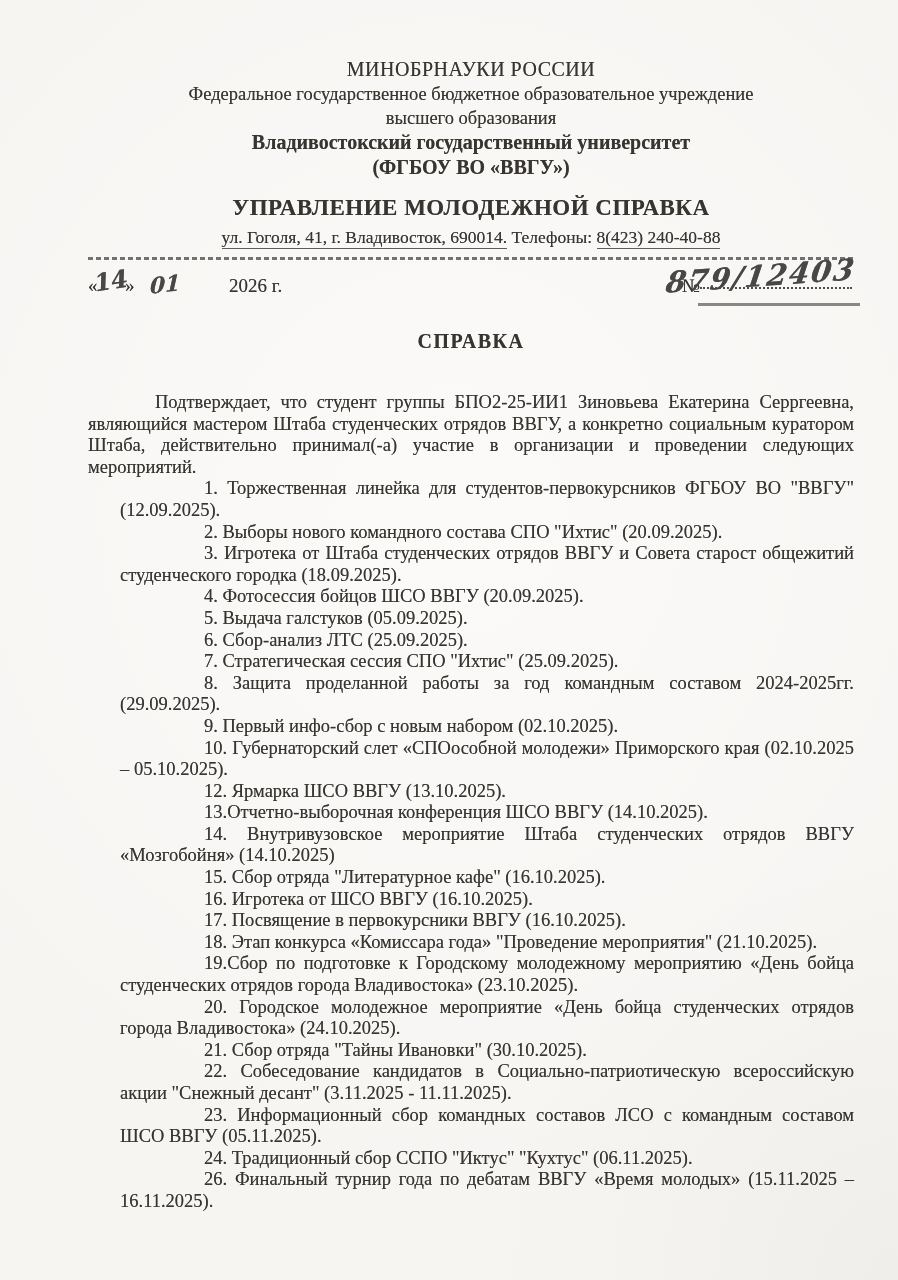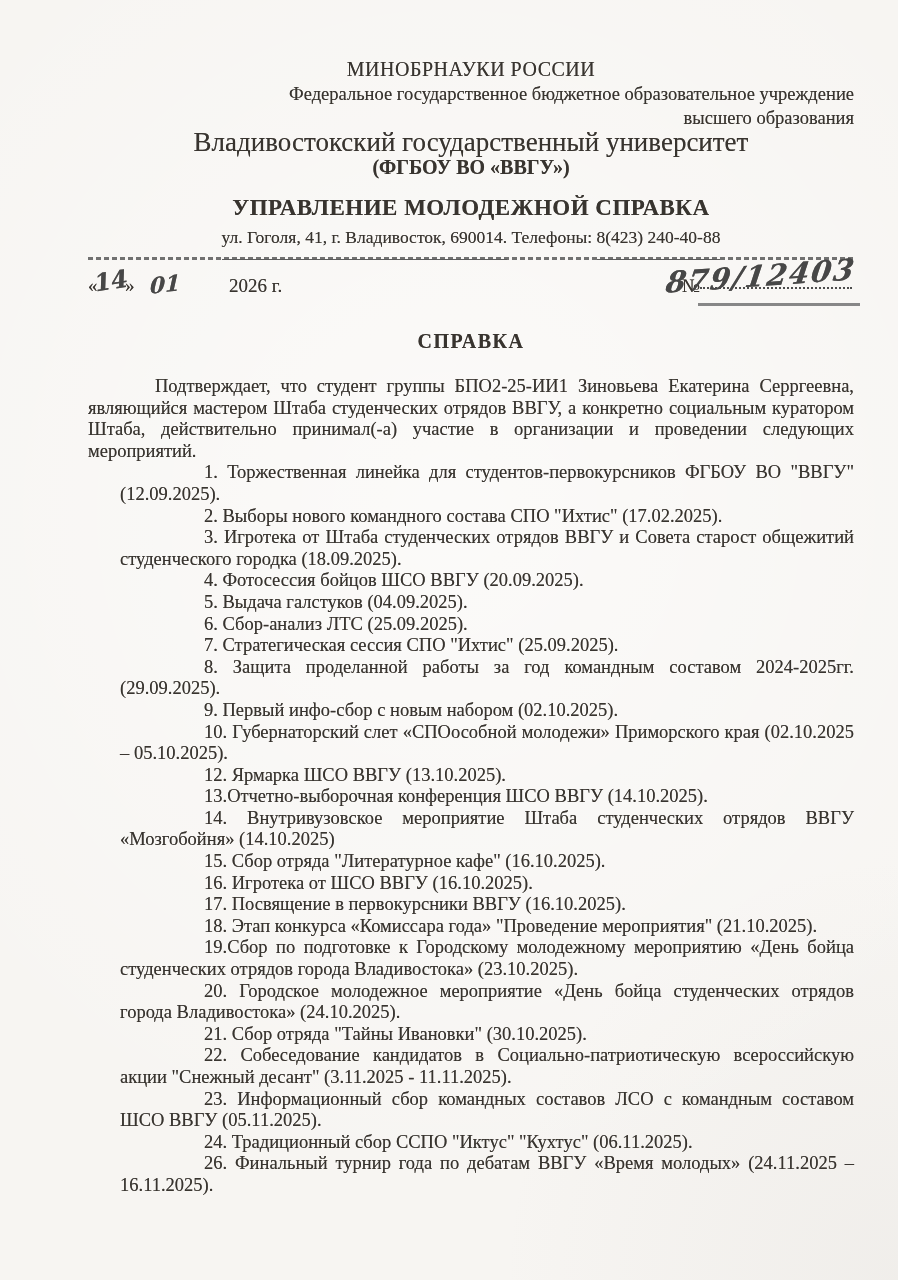--- a/index.html
+++ b/index.html
@@ -18,26 +18,26 @@
       radial-gradient(120% 90% at 50% 40%, rgba(255,255,255,.55) 0%, rgba(255,255,255,0) 60%),
       radial-gradient(80% 60% at 100% 100%, rgba(180,175,168,.10) 0%, rgba(0,0,0,0) 55%),
       var(--paper);
   }
   .content{position:absolute;left:88px;right:44px;top:56px;}
   .scan{text-shadow:0 0 .5px rgba(55,50,45,.6);}
 
   
   .lh{ text-align:center; margin:0; }
   .lh-ministry{font-size:20px;letter-spacing:.5px;line-height:26px;}
-  .lh-org{font-size:18.5px;line-height:24px;text-align:right;}
-  .lh-univ{font-size:27px;font-weight:normal;line-height:25px;}
+  .lh-org{font-size:18.5px;line-height:24px;}
+  .lh-univ{font-size:20px;font-weight:bold;line-height:25px;}
   .lh-abbr{font-size:20px;font-weight:bold;line-height:25px;}
   .lh-dept{font-size:23px;font-weight:bold;line-height:28px;margin-top:14px;letter-spacing:.5px;}
   .lh-addr{font-size:17.5px;line-height:26px;margin-top:2px;}
-  .u-seg{border-bottom:1.5px solid #5c5c5c;padding-bottom:12px;}
+  .u-seg{border-bottom:1.5px solid #5c5c5c;padding-bottom:1px;}
 
   
   .dashed-rule{
     height:3px;margin-top:7px;
     background:repeating-linear-gradient(90deg,#595959 0 5px,transparent 5px 8px);
     opacity:.85;
   }
 
   
   .date-row{
@@ -58,21 +58,21 @@
   .num-dots{display:inline-block;width:152px;border-bottom:2px dotted #4d4d4d;
     transform:translateY(-3px);}
   .hand-number{position:absolute;right:-4px;top:-16px;font-size:29px;font-weight:bold;
     letter-spacing:2px;transform:rotate(-4deg) skewX(-12deg);}
   .num-underline{position:absolute;left:16px;right:-8px;bottom:-9px;height:3px;
     background:#878787;}
 
   
   .doc-title{
     text-align:center;font-size:20px;font-weight:bold;letter-spacing:1.5px;
-    margin:27px 0 23px 0;
+    margin:27px 0 39px 0;
   }
   .body-text{font-size:18.5px;line-height:21.6px;}
   .para{margin:0;text-align:justify;text-indent:67px;}
   .item{text-indent:84px;margin-left:32px;}
 </style>
 </head>
 <body>
 
 <div class="page scan">
   <div class="content">
@@ -99,27 +99,27 @@
     </div>
 
     <p class="doc-title">СПРАВКА</p>
 
     <div class="body-text">
       <p class="para">Подтверждает, что студент группы БПО2-25-ИИ1 Зиновьева Екатерина Серргеевна, являющийся мастером Штаба студенческих отрядов ВВГУ, а конкретно социальным куратором Штаба, действительно принимал(-а) участие в организации и проведении следующих мероприятий.</p>
       <div>
 
           <p class="para item">1. Торжественная линейка для студентов-первокурсников ФГБОУ ВО "ВВГУ" (12.09.2025).</p>
 
-          <p class="para item">2. Выборы нового командного состава СПО "Ихтис" (17.02.2025).</p>
+          <p class="para item">2. Выборы нового командного состава СПО "Ихтис" (20.09.2025).</p>
 
           <p class="para item">3. Игротека от Штаба студенческих отрядов ВВГУ и Совета старост общежитий студенческого городка (18.09.2025).</p>
 
           <p class="para item">4. Фотосессия бойцов ШСО ВВГУ (20.09.2025).</p>
 
-          <p class="para item">5. Выдача галстуков (04.09.2025).</p>
+          <p class="para item">5. Выдача галстуков (05.09.2025).</p>
 
           <p class="para item">6. Сбор-анализ ЛТС (25.09.2025).</p>
 
           <p class="para item">7. Стратегическая сессия СПО "Ихтис" (25.09.2025).</p>
 
           <p class="para item">8. Защита проделанной работы за год командным составом 2024-2025гг. (29.09.2025).</p>
 
           <p class="para item">9. Первый инфо-сбор с новым набором (02.10.2025).</p>
 
           <p class="para item">10. Губернаторский слет «СПОособной молодежи» Приморского края (02.10.2025 – 05.10.2025).</p>
@@ -145,18 +145,18 @@
 
           <p class="para item">21. Сбор отряда "Тайны Ивановки" (30.10.2025).</p>
 
           <p class="para item">22. Собеседование кандидатов в Социально-патриотическую всероссийскую акции "Снежный десант" (3.11.2025 - 11.11.2025).</p>
 
           <p class="para item">23. Информационный сбор командных составов ЛСО с командным составом ШСО ВВГУ (05.11.2025).</p>
 
           <p class="para item">24. Традиционный сбор ССПО "Иктус" "Кухтус" (06.11.2025).</p>
 
 
-          <p class="para item">26. Финальный турнир года по дебатам ВВГУ «Время молодых» (24.11.2025 – 16.11.2025).</p>
+          <p class="para item">26. Финальный турнир года по дебатам ВВГУ «Время молодых» (15.11.2025 – 16.11.2025).</p>
         </div>
     </div>
 
   </div>
 </div>
 
 </body></html>

